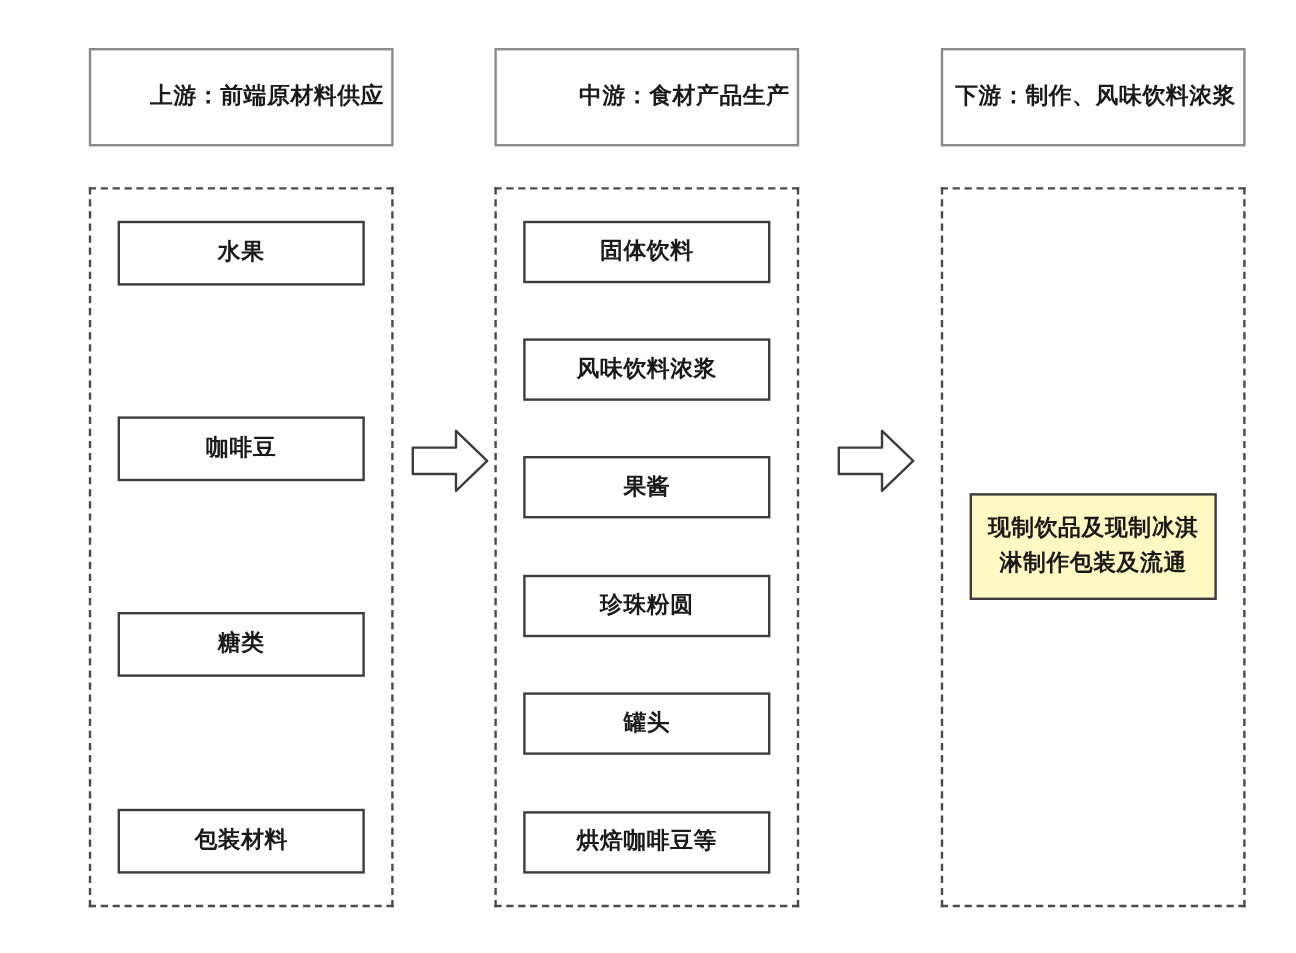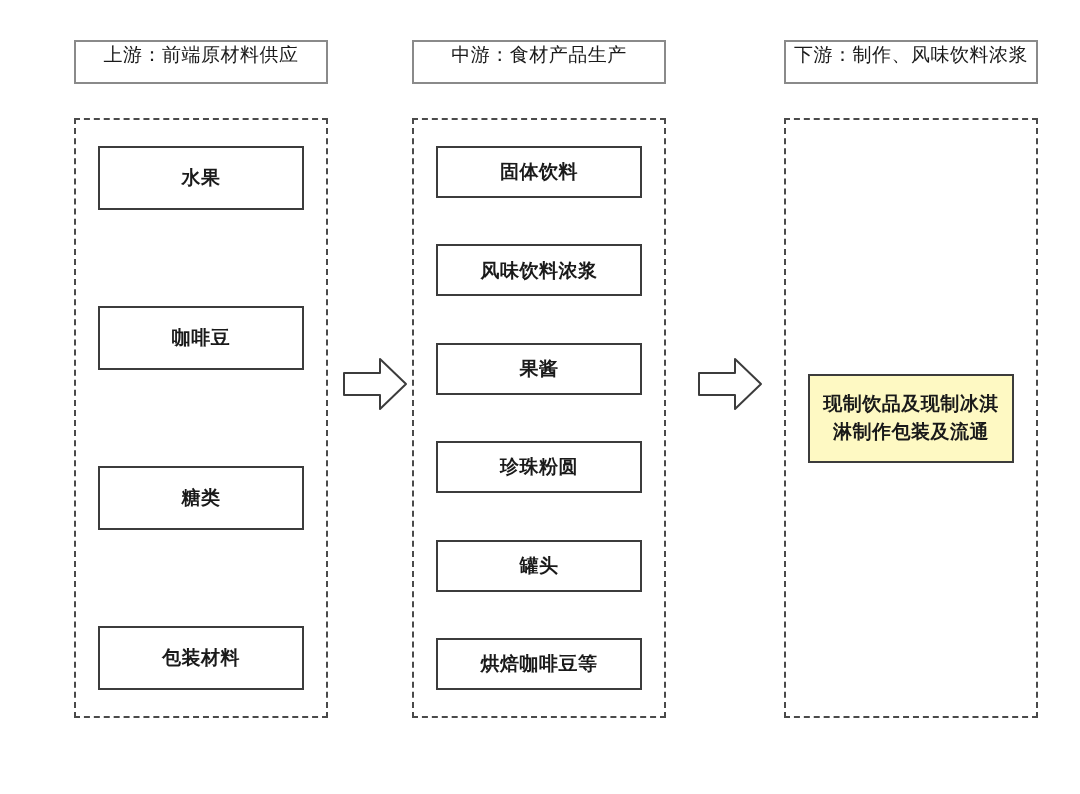--- a/index.html
+++ b/index.html
@@ -27,25 +27,25 @@
     width: 254px;
   }
   .col-upstream   { left: 74px; }
   .col-midstream  { left: 412px; }
   .col-downstream { left: 784px; }
 
   .col-header {
     border: 2px solid #8a8a8a;
     background: #ffffff;
     min-height: 44px;
-    padding: 0 6px;
+    padding: 26px 6px;
     box-sizing: border-box;
-    text-align: center;
+    text-align: right;
     font-size: 19px;
-    font-weight: normal;
+    font-weight: bold;
     line-height: 1.35;
     letter-spacing: 0.5px;
   }
 
   .col-body {
     margin-top: 34px;
     border: 2px dashed #4a4a4a;
     background: #ffffff;
     box-sizing: border-box;
     padding: 26px 22px;
@@ -62,21 +62,21 @@
     box-sizing: border-box;
     text-align: center;
     font-size: 19px;
     font-weight: bold;
     letter-spacing: 0.5px;
     display: flex;
     align-items: center;
     justify-content: center;
     line-height: 1.35;
   }
-  .col-upstream .item   { height: 64px; }
+  .col-upstream .item   { height: 54px; }
   .col-midstream .item  { height: 52px; }
   .final-item {
     border: 2px solid #3c3c3c;
     background: #fef9c3;
     box-sizing: border-box;
     text-align: center;
     font-size: 19px;
     font-weight: bold;
     line-height: 1.5;
     padding: 14px 8px;

